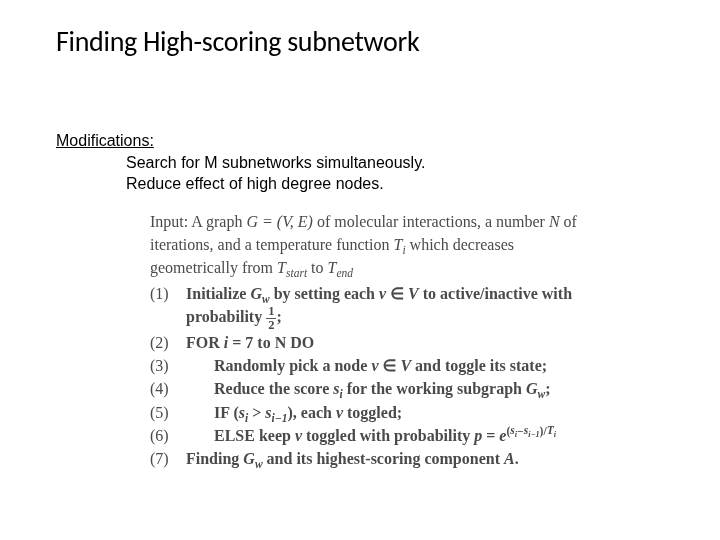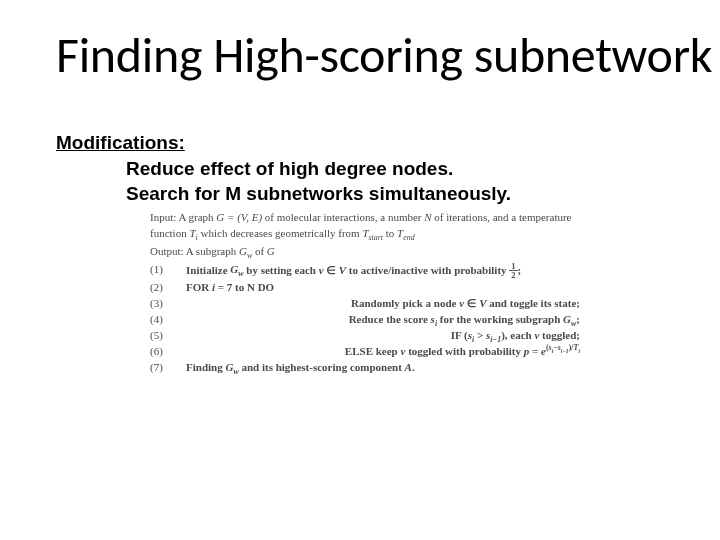--- a/index.html
+++ b/index.html
@@ -9,89 +9,85 @@
     background: #fff;
     font-family: Calibri, Arial, sans-serif;
     color: #000;
     overflow: hidden;
     position: relative;
   }
   .title {
     position: absolute;
     top: 24px;
     left: 56px;
-    font-size: 50px;
+    font-size: 28px;
     font-weight: 400;
     letter-spacing: -0.3px;
   }
   .mods {
     position: absolute;
     top: 130px;
     left: 56px;
     font-family: Arial, Helvetica, sans-serif;
-    font-size: 19px;
+    font-size: 16px;
     line-height: 1.35;
-    font-weight: bold;
   }
   .mods .hdr {
     text-decoration: underline;
   }
   .mods .indent {
     margin-left: 70px;
   }
   .algo {
     position: absolute;
     top: 210px;
     left: 150px;
     width: 430px;
     font-family: Georgia, "Times New Roman", serif;
-    font-size: 11px;
+    font-size: 16px;
     line-height: 1.45;
     color: #4a4a4a;
   }
   .algo .blk { margin-bottom: 2px; }
   .io { margin-bottom: 6px; }
   .step { display: flex; }
   .step .num { width: 36px; flex: none; }
   .step .txt { flex: 1; font-weight: bold; }
-  .step .txt.in { padding-left: 28px; text-align: right; }
+  .step .txt.in { padding-left: 28px; }
   .mi { font-style: italic; }
   .sub { font-size: 0.72em; vertical-align: sub; line-height: 0; }
   .sup { font-size: 0.72em; vertical-align: super; line-height: 0; }
   .frac {
     display: inline-block;
     text-align: center;
     vertical-align: middle;
     font-size: 0.78em;
     line-height: 1;
   }
   .frac .n { display:block; border-bottom:1px solid #555; padding:0 2px; }
   .frac .d { display:block; padding:0 2px; }
 </style>
 </head>
 <body>
 
 <div class="title">Finding High-scoring subnetwork</div>
 
 <div class="mods">
   <div class="hdr">Modifications:</div>
+  <div class="indent">Search for M subnetworks simultaneously.</div>
   <div class="indent">Reduce effect of high degree nodes.</div>
-  <div class="indent">Search for M subnetworks simultaneously.</div>
 </div>
 
 <div class="algo">
 
   <div class="blk io">
     <span>Input:</span>
     <span>A graph </span><span class="mi">G = (V, E)</span><span> of molecular interactions, a number </span><span class="mi">N</span><span> of iterations, and a temperature function </span><span class="mi"><span>T</span><span class="sub">i</span></span><span> which decreases geometrically from </span><span class="mi"><span>T</span><span class="sub">start</span></span><span> to   </span><span class="mi"><span>T</span><span class="sub">end</span></span>
   </div>
 
-  <div class="blk io">
-    <span>Output:</span><span> A subgraph </span><span class="mi"><span>G</span><span class="sub">w</span></span><span> of </span><span class="mi">G</span>
-  </div>
 
   <div class="step">
     <div class="num">(1)</div>
     <div class="txt">
       <span>Initialize </span><span class="mi"><span>G</span><span class="sub">w</span></span><span> by setting each </span><span class="mi">v</span><span> ∈ </span><span class="mi">V</span><span> to active/inactive with probability </span><span class="frac"><span class="n">1</span><span class="d">2</span></span><span>;</span>
     </div>
   </div>
 
   <div class="step">
     <div class="num">(2)</div>

